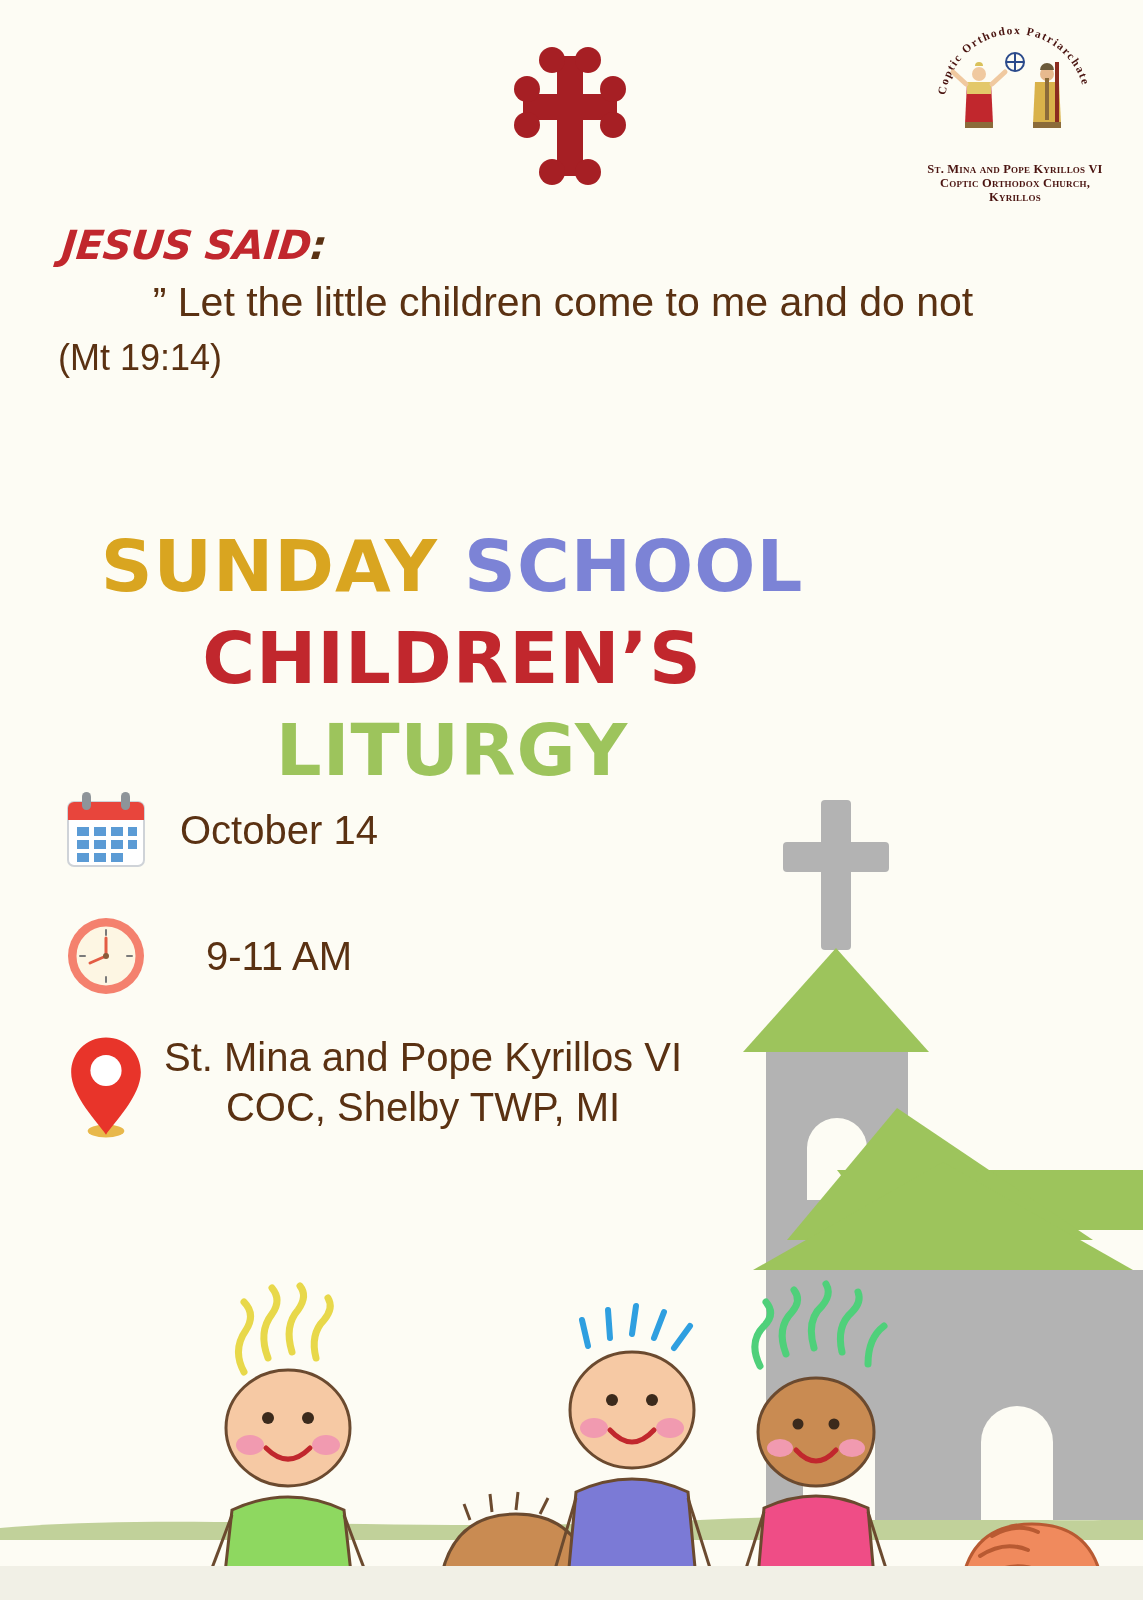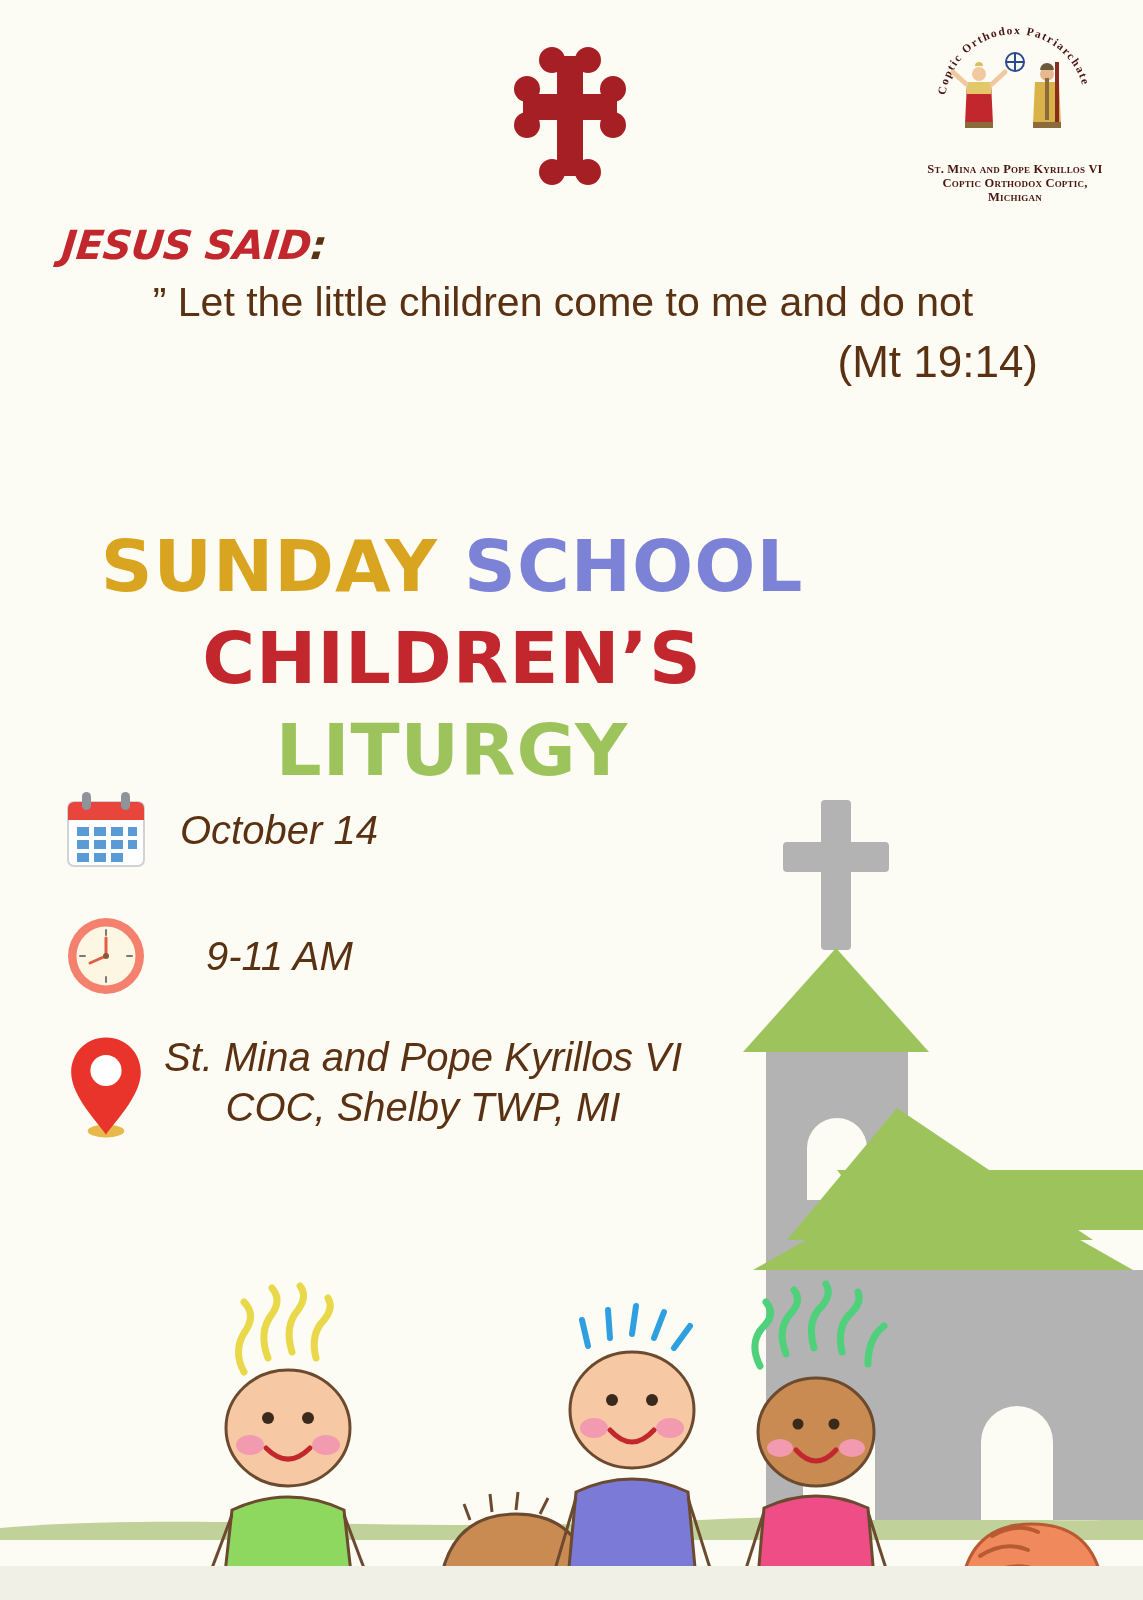--- a/index.html
+++ b/index.html
@@ -84,23 +84,23 @@
   .jesus-said .colon { color: #5a3112; }
   .quote-text {
     font-size: 41px;
     line-height: 57px;
     color: #5a3112;
     margin: 0;
     font-family: "Liberation Sans", sans-serif;
     text-align: center;
   }
   .quote-ref {
-    font-size: 44px;
+    font-size: 36px;
     color: #5a3112;
-    text-align: right;
+    text-align: left;
     margin-top: 6px;
     padding-right: 30px;
     font-family: "Liberation Sans", sans-serif;
   }
 
   
   .title-block {
     position: absolute;
     left: 0;
     top: 520px;
@@ -135,21 +135,20 @@
     width: 100px;
     min-width: 100px;
     height: 100px;
     position: relative;
   }
   .detail-text {
     font-size: 40px;
     color: #5a3112;
     line-height: 50px;
     font-family: "Liberation Sans", sans-serif;
-    font-style: italic;
   }
   .row-date .detail-text { margin-left: 24px; }
   .row-time .detail-text { margin-left: 50px; text-align: right; }
   .row-loc  .detail-text { text-align: center; margin-left: 8px; }
 
   
   .cal {
     position: absolute;
     left: 8px; top: 10px;
     width: 84px; height: 80px;
@@ -238,21 +237,21 @@
           <path d="M-7,-10 a7,7 0 0 1 14,0 z" fill="#6b5a3a"></path>
           <path d="M-12,2 L12,2 L14,44 L-14,44 Z" fill="#d9b24a"></path>
           <path d="M-2,-2 L2,-2 L2,40 L-2,40 Z" fill="#8b6b3a"></path>
           <rect x="8" y="-18" width="4" height="60" fill="#8b2b1f"></rect>
           <rect x="-14" y="42" width="28" height="6" fill="#8b6b3a"></rect>
         </g>
       </svg>
     </div>
     <div class="logo-caption">
       <div>St. Mina and Pope Kyrillos VI</div>
-      <div>Coptic Orthodox Coptic, Michigan</div>
+      <div>Coptic Orthodox Church, Kyrillos</div>
     </div>
   </div>
 
   <div class="quote-wrap">
     <div class="jesus-said"><span>JESUS SAID</span><span class="colon">:</span></div>
     <p class="quote-text">” Let the little children come to me and do not</p>
     <div class="quote-ref">(Mt 19:14)</div>
   </div>
 
   <div class="title-block">

